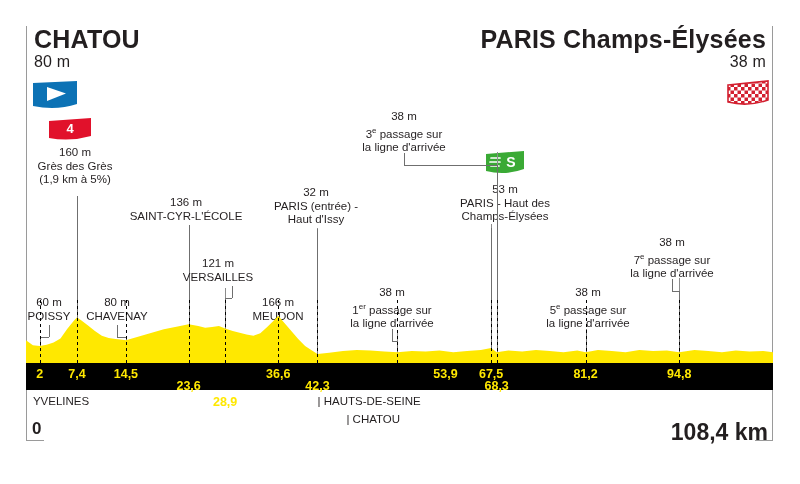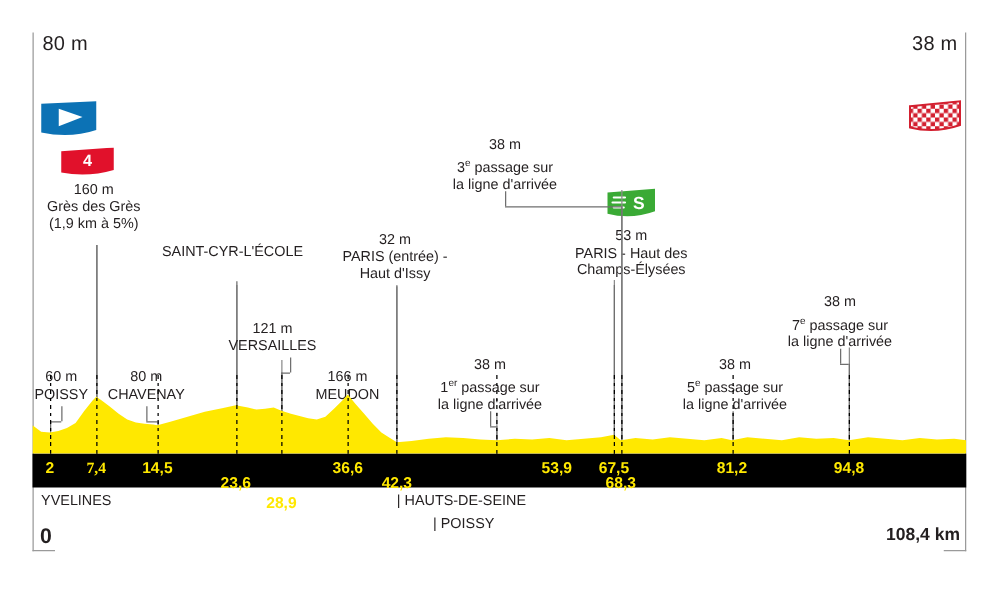--- a/index.html
+++ b/index.html
@@ -52,38 +52,40 @@
           background:repeating-linear-gradient(to bottom,#000 0 3px,transparent 3px 6px);}
   .kmlabel{position:absolute;color:#ffe800;font-weight:bold;font-size:12.5px;
            white-space:nowrap;transform:translateX(-50%);}
   .kmlabel.row0{top:4px;}
   .kmlabel.row1{top:16px;}
 
   
   .region{position:absolute;font-size:11.5px;color:#231f20;white-space:nowrap;}
   .totals{position:absolute;font-weight:bold;}
   .totals.start{left:32px;top:419px;font-size:17px;}
-  .totals.end{right:32px;top:419px;font-size:14px;}
+  .totals.end{right:32px;top:419px;font-size:23px;}
 </style>
 </head>
 <body>
 
 <div id="stage">
 
   <div class="frame-line frame-left"></div>
   <div class="frame-line frame-left-bot"></div>
   <div class="frame-line frame-right"></div>
   <div class="frame-line frame-cap-left"></div>
   <div class="frame-line frame-cap-right"></div>
 
   <div class="city left">
+    <div class="nm">CHATOU</div>
     <div class="alt">80 m</div>
   </div>
 
   <div class="city right">
+    <div class="nm">PARIS Champs-Élysées</div>
     <div class="alt">38 m</div>
   </div>
 
   <div class="flag" style="left:32px;top:80px;">
     <svg width="48" height="30" viewBox="0 0 48 30">
       <path d="M1,3 L45,1 L45,24 Q24,31 1,26 Z" fill="#0c72b5"></path>
       <path d="M15,7 L34,13.5 L15,21 Z" fill="#ffffff"></path>
     </svg>
   </div>
 
@@ -150,20 +152,21 @@
       <div class="lead-h" style="left: 39.7823px; top: 337px; width: 9.21771px;"></div>
       <div class="lead" style="left: 39.7823px; top: 337px; height: 19px;"></div>
       <div class="ann" style="left: 82px; top: 296px; width: 70px;">
         <span class="alt">80 m</span>
         <span class="alt">CHAVENAY</span>
       </div>
       <div class="lead" style="left: 117px; top: 325px; height: 12px;"></div>
       <div class="lead-h" style="left: 117px; top: 337px; width: 8.92159px;"></div>
       <div class="lead" style="left: 125.922px; top: 337px; height: 19px;"></div>
       <div class="ann" style="left: 128px; top: 196px; width: 116px;">
+        <span class="alt">136 m</span>
         <span class="alt">SAINT-CYR-L'ÉCOLE</span>
       </div>
       <div class="lead" style="left: 188.631px; top: 225px; height: 131px;"></div>
       <div class="ann" style="left: 176px; top: 257px; width: 84px;">
         <span class="alt">121 m</span>
         <span class="alt">VERSAILLES</span>
       </div>
       <div class="lead" style="left: 232px; top: 286px; height: 12px;"></div>
       <div class="lead-h" style="left: 225.154px; top: 298px; width: 6.84594px;"></div>
       <div class="lead" style="left: 225.154px; top: 298px; height: 58px;"></div>
@@ -213,21 +216,21 @@
   <div id="profile">
       <svg width="747" height="63" viewBox="0 0 747 63">
         <path d="M0,63 L0.00,40.20 L6.89,45.33 L13.78,45.90 L20.67,44.76 L27.56,42.48 L34.46,38.49 L41.35,28.80 L48.24,20.25 L50.99,17.40 L55.13,20.25 L62.02,25.38 L68.91,31.08 L75.80,35.64 L82.69,37.92 L89.58,39.06 L96.48,39.63 L99.92,40.20 L110.26,37.35 L124.04,33.36 L137.82,29.37 L151.61,26.52 L162.63,24.24 L172.28,25.95 L179.17,27.66 L186.06,27.09 L192.95,25.95 L199.15,28.52 L206.73,31.08 L213.63,32.79 L220.52,34.50 L227.41,35.64 L234.30,33.36 L241.19,27.09 L248.08,20.25 L252.22,15.69 L258.42,23.10 L265.31,31.08 L272.20,39.06 L279.09,45.90 L285.98,50.46 L291.50,53.88 L303.21,52.74 L316.99,51.03 L330.77,49.89 L344.56,50.46 L358.34,51.60 L371.43,52.17 L385.90,51.03 L399.69,51.60 L413.47,50.46 L427.25,52.17 L441.03,51.03 L454.82,49.89 L465.15,47.89 L470.67,52.17 L482.38,50.46 L496.16,51.60 L509.94,49.89 L523.73,51.03 L537.51,52.17 L551.29,50.46 L559.56,52.17 L571.96,49.89 L585.75,51.03 L599.53,52.17 L613.31,49.89 L627.09,51.03 L640.88,50.46 L653.28,52.17 L668.44,49.89 L682.22,51.03 L696.01,52.17 L709.79,50.46 L723.57,51.60 L737.35,51.03 L747.00,52.17 L747,63 Z" fill="#ffe800"></path>
       </svg>
     </div>
 
   <div id="kmbar">
       <div class="kmtick" style="left: 13.7823px;"></div>
       <div class="kmlabel row0" style="left: 13.7823px;">2</div>
       <div class="kmtick" style="left: 50.9945px;"></div>
-      <div class="kmlabel row0" style="left: 50.9945px; font-family: Liberation Serif, serif;">7,4</div>
+      <div class="kmlabel row0" style="left: 50.9945px;">7,4</div>
       <div class="kmtick" style="left: 99.9216px;"></div>
       <div class="kmlabel row0" style="left: 99.9216px;">14,5</div>
       <div class="kmtick" style="left: 162.631px;"></div>
       <div class="kmlabel row1" style="left: 162.631px;">23,6</div>
       <div class="kmtick" style="left: 199.154px;"></div>
       <div class="kmlabel row0" style="left: 199.154px; margin-top: 28px;">28,9</div>
       <div class="kmtick" style="left: 252.216px;"></div>
       <div class="kmlabel row0" style="left: 252.216px;">36,6</div>
       <div class="kmtick" style="left: 291.495px;"></div>
       <div class="kmlabel row1" style="left: 291.495px;">42,3</div>
@@ -239,18 +242,18 @@
       <div class="kmlabel row1" style="left: 470.665px;">68,3</div>
       <div class="kmtick" style="left: 559.561px;"></div>
       <div class="kmlabel row0" style="left: 559.561px;">81,2</div>
       <div class="kmtick" style="left: 653.28px;"></div>
       <div class="kmlabel row0" style="left: 653.28px;">94,8</div>
     </div>
 
   <div id="regions">
       <div class="region" style="left: 32.8911px; top: 395px;">YVELINES</div>
       <div class="region" style="left: 317.495px; top: 395px;">| HAUTS-DE-SEINE</div>
-      <div class="region" style="left: 346.438px; top: 413px;">| POISSY</div>
+      <div class="region" style="left: 346.438px; top: 413px;">| CHATOU</div>
     </div>
 
   <div class="totals start">0</div>
   <div class="totals end">108,4 km</div>
 </div>
 
 </body></html>

